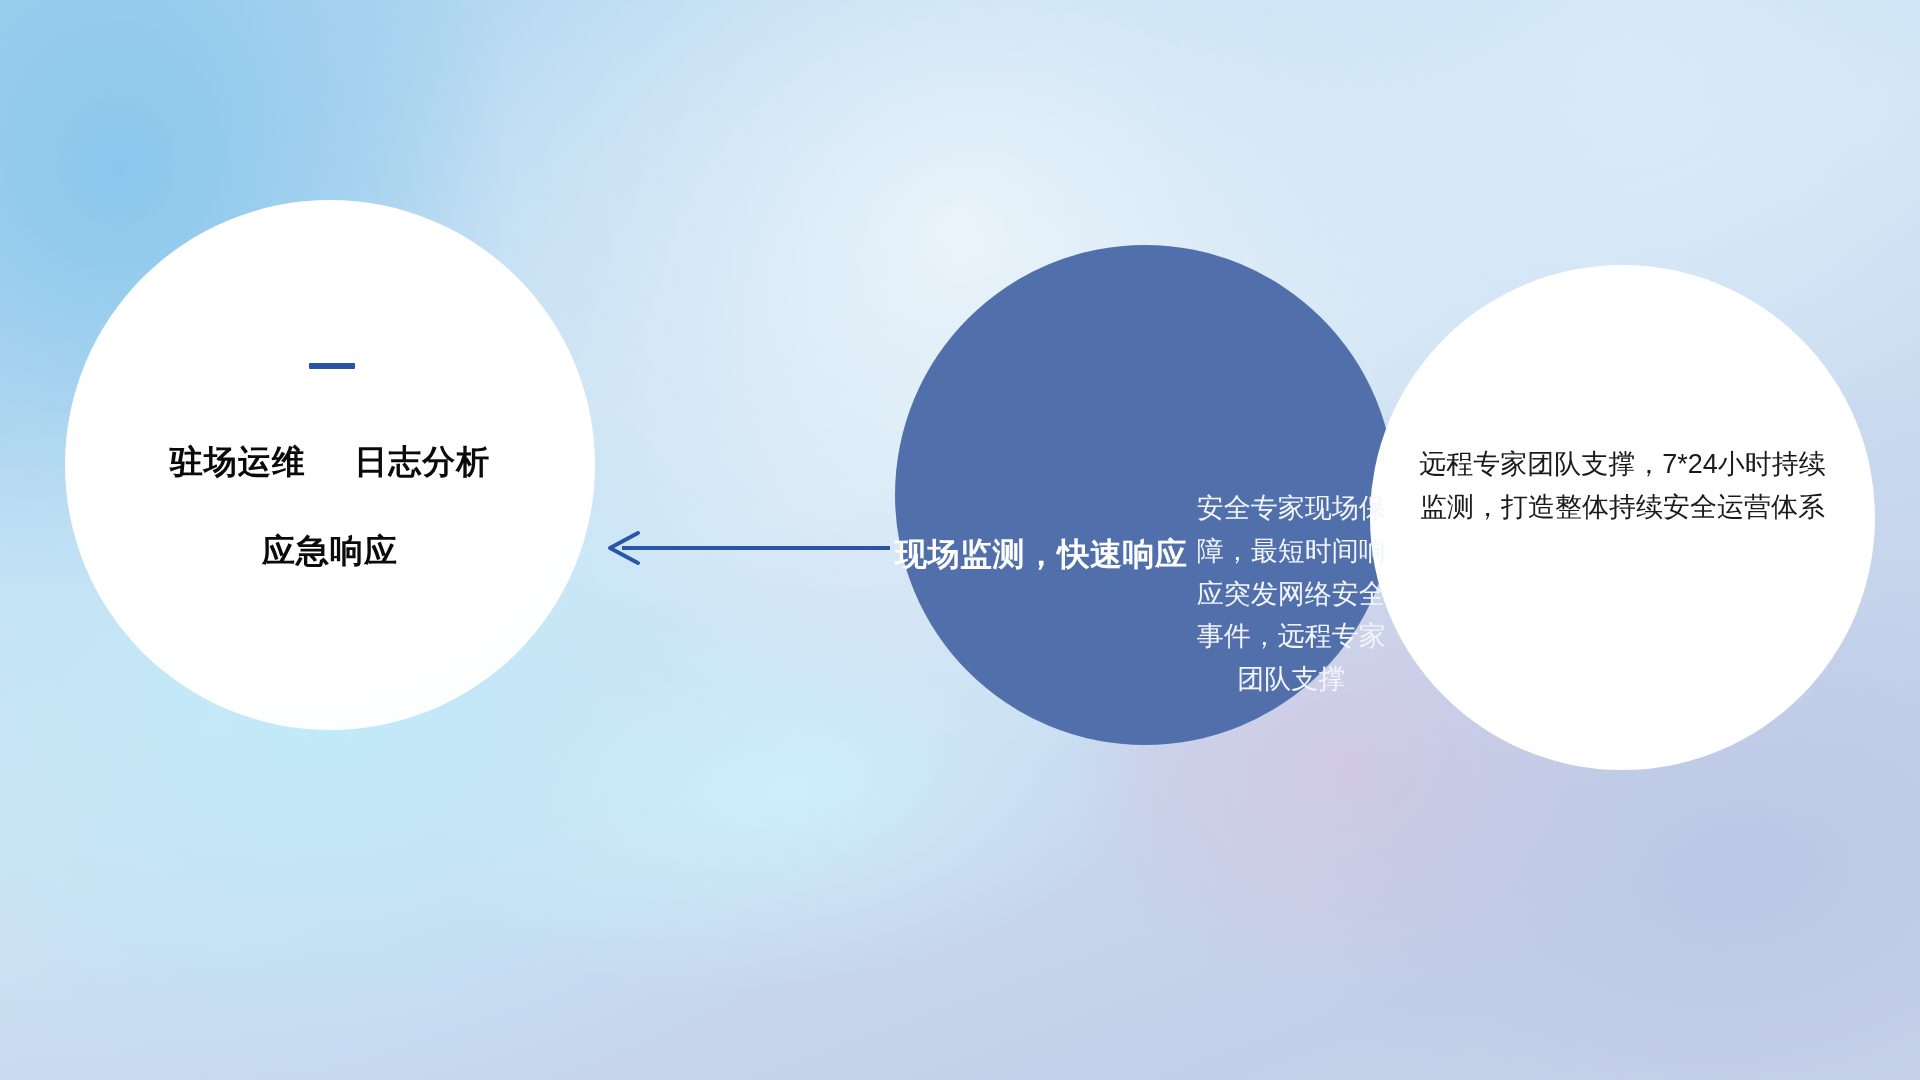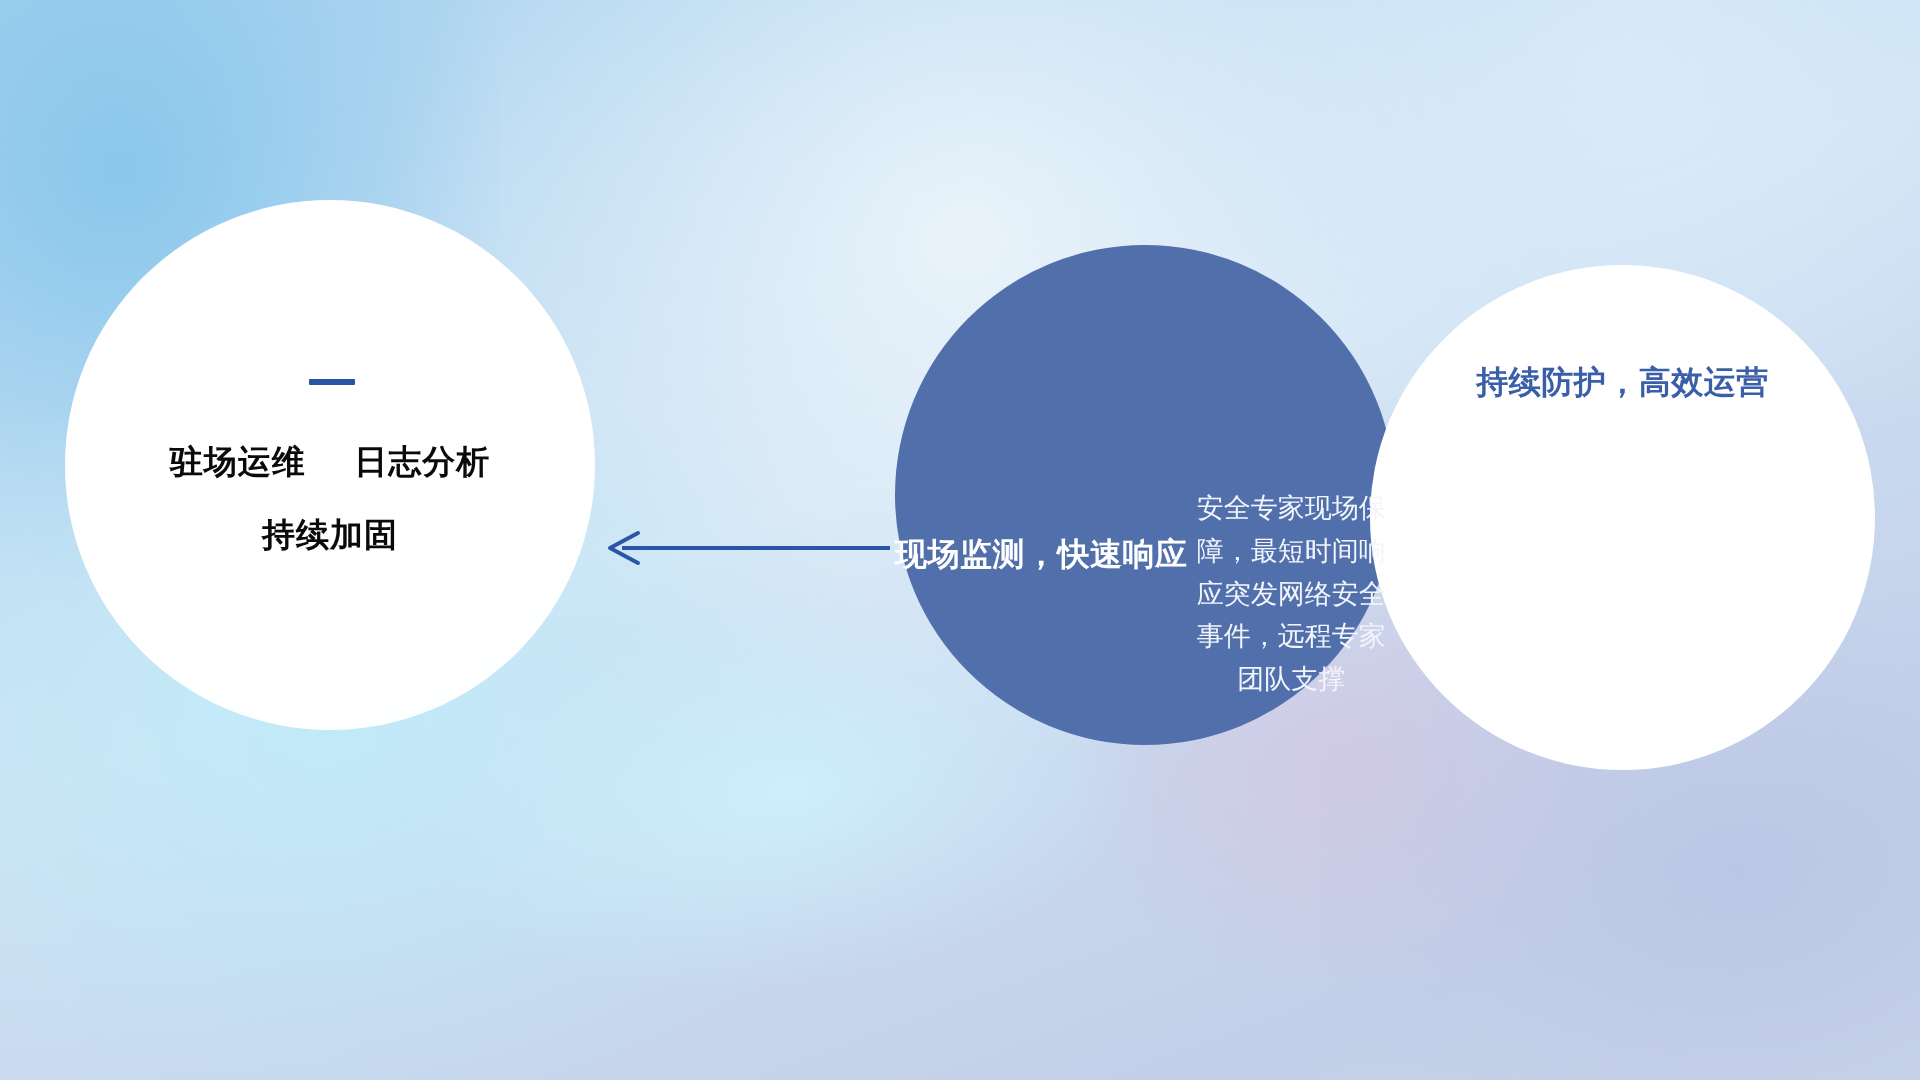--- a/index.html
+++ b/index.html
@@ -71,20 +71,21 @@
   #circle-right {
     left:1370px; top:265px; width:505px; height:505px;
     background:radial-gradient(circle at 42% 30%, #ffffff 0%, #ffffff 70%, #fcfdff 100%);
   }
 
   
   #left-content {
     position:absolute; left:65px; top:200px; width:530px; height:530px;
     display:flex; flex-direction:column; align-items:center; justify-content:center;
     text-align:center;
+    gap:16px;
   }
   #left-divider {
     width:46px; height:6px; background:#2a54a5; border-radius:1px;
     margin-bottom:60px; margin-left:4px;
   }
   .left-line {
     color:#0a0a0a; font-weight:bold; font-size:33px; letter-spacing:1px;
     white-space:nowrap; line-height:1.0;
   }
   #left-line-1 { margin-bottom:40px; }
@@ -143,31 +144,31 @@
 <div class="circle" id="circle-right"></div>
 
 <div id="left-content">
   <div id="left-divider"></div>
   <div class="left-line" id="left-line-1">
     <span>驻场运维</span>
     <span class="gap-wide"></span>
     <span>日志分析</span>
   </div>
   <div class="left-line" id="left-line-3">
-    <span>持续加固</span>
+    <span>应急响应</span>
   </div>
 </div>
 
 <div id="mid-content">
   <div id="mid-title">现场监测，快速响应</div>
   <div id="mid-body">安全专家现场保障，最短时间响应突发网络安全事件，远程专家团队支撑</div>
 </div>
 
 <div id="right-content">
-  <div id="right-title">持续防护，高效运营</div>
+  <div id="right-body">远程专家团队支撑，7*24小时持续监测，打造整体持续安全运营体系</div>
 </div>
 
 <div id="arrow">
   <svg width="300" height="56" viewBox="0 0 300 56" xmlns="http://www.w3.org/2000/svg">
     <line x1="300" y1="28" x2="32" y2="28" stroke="#2a54a5" stroke-width="4"></line>
     <polyline points="48,13 20,28 48,43" fill="none" stroke="#2a54a5" stroke-width="4" stroke-linecap="round" stroke-linejoin="round"></polyline>
   </svg>
 </div>
 
 </body></html>

